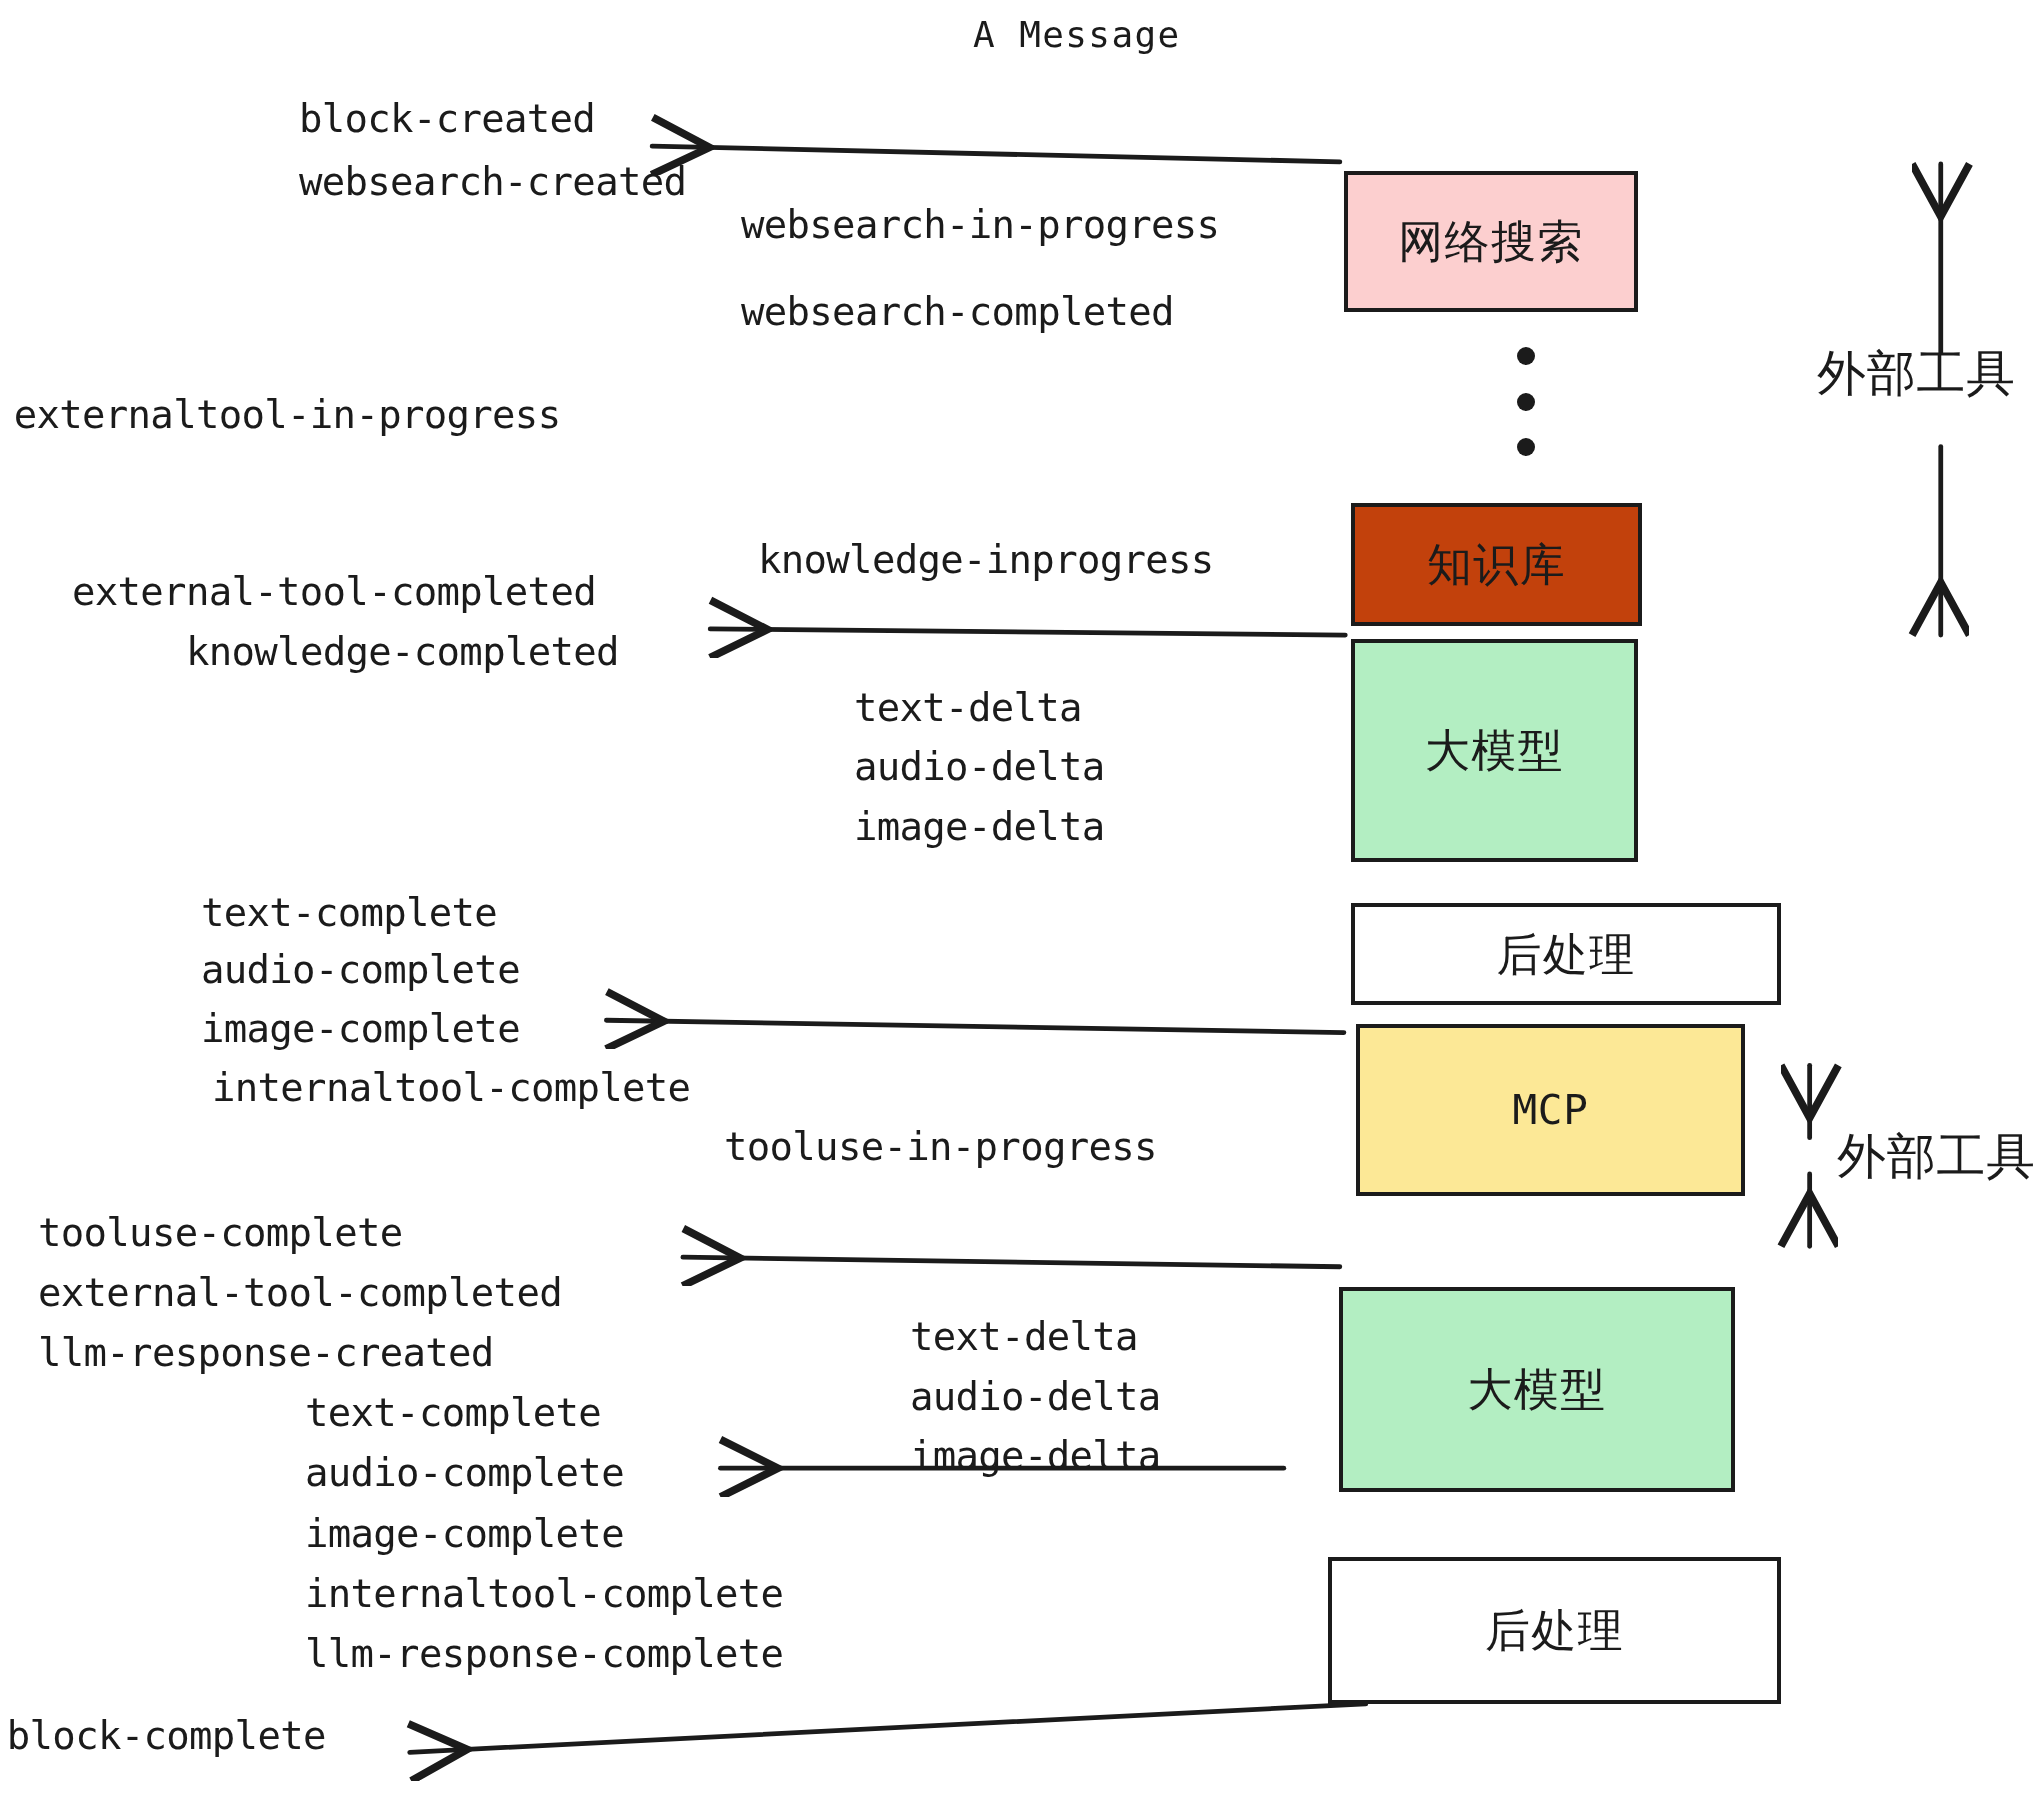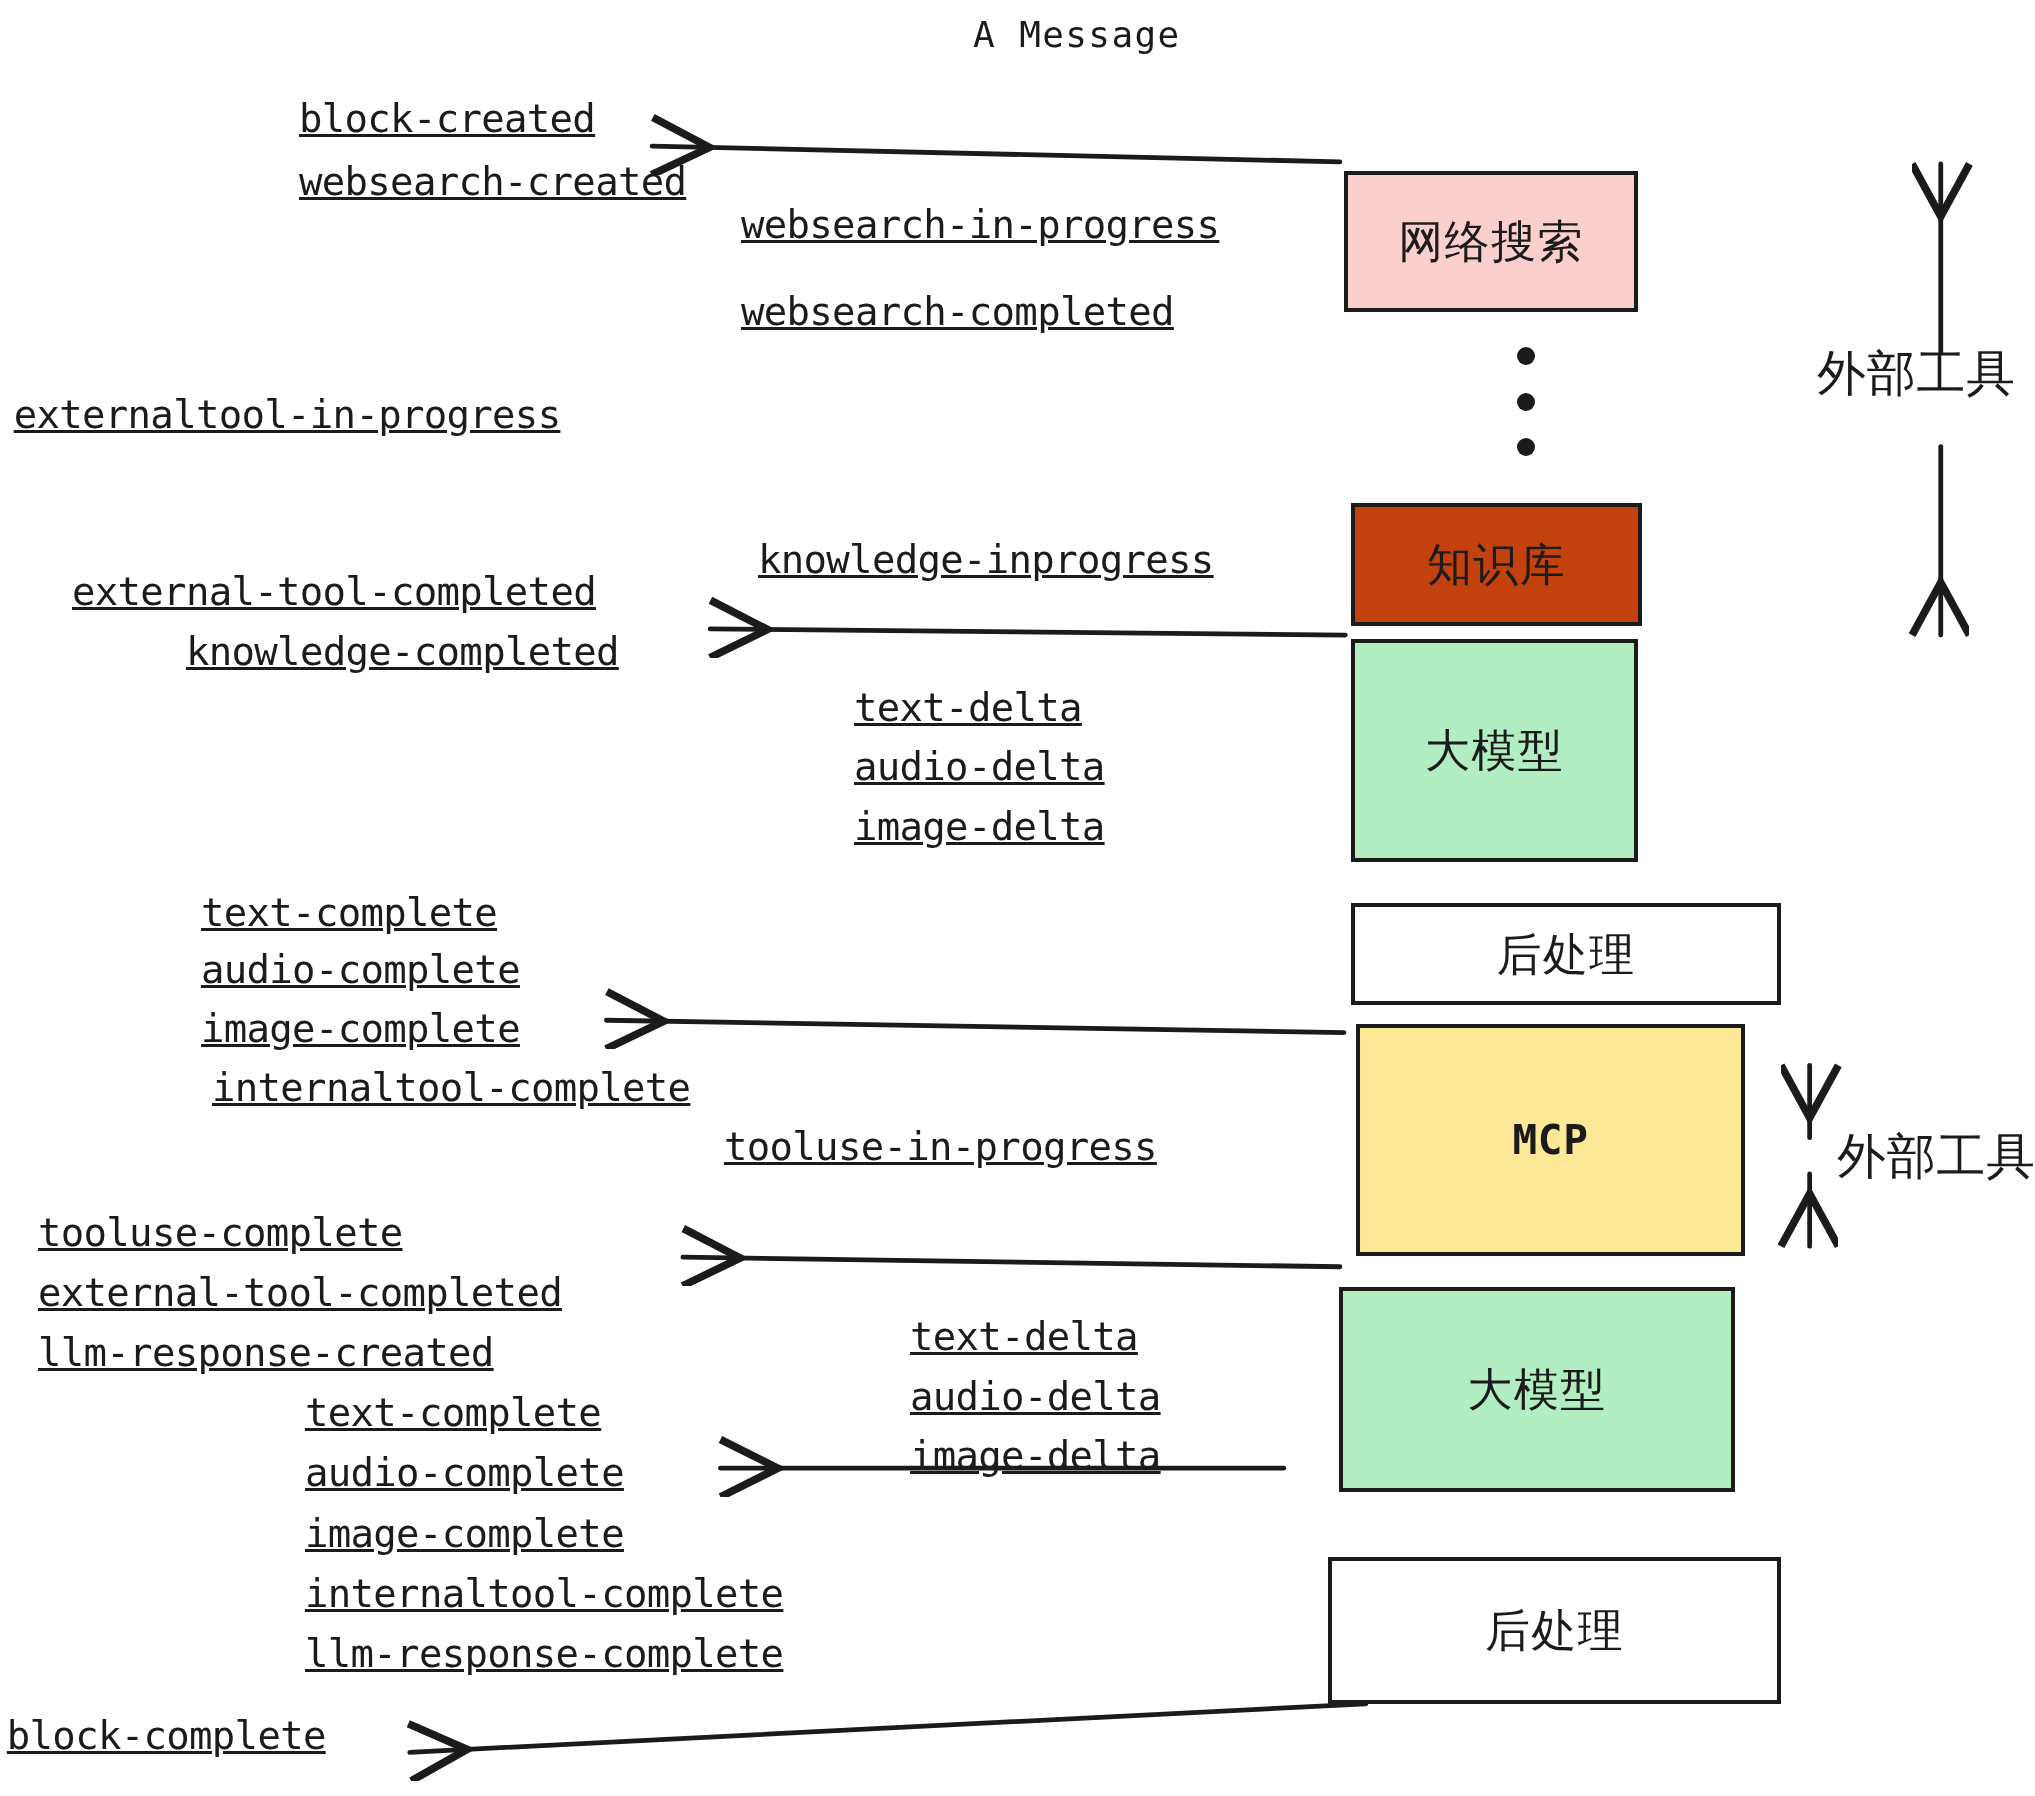--- a/index.html
+++ b/index.html
@@ -16,21 +16,20 @@
     font-family: "DejaVu Sans Mono", "Liberation Mono", monospace;
   }
   .evt {
     position: absolute;
     white-space: nowrap;
     color: #1b1b1b;
     font-family: "DejaVu Sans Mono", "Liberation Mono", monospace;
     font-size: 39px;
     letter-spacing: -0.7px;
     line-height: 1;
-    text-decoration: underline;
   }
   .title {
     position: absolute;
     white-space: nowrap;
     color: #1b1b1b;
     font-family: "DejaVu Sans Mono", "Liberation Mono", monospace;
     font-size: 36px;
     letter-spacing: 1.4px;
   }
   .node {
@@ -123,21 +122,21 @@
       </div>
       <div class="node" style="left: 1351px; top: 503px; width: 291px; height: 123px; background: #c2410c;">
         <span class="node-label">知识库</span>
       </div>
       <div class="node" style="left: 1351px; top: 639px; width: 287px; height: 223px; background: rgb(179, 238, 194);">
         <span class="node-label">大模型</span>
       </div>
       <div class="node" style="left: 1351px; top: 903px; width: 430px; height: 102px; background: rgb(255, 255, 255);">
         <span class="node-label">后处理</span>
       </div>
-      <div class="node mcp" style="left: 1356px; top: 1024px; width: 389px; height: 232px; background: rgb(252, 232, 150); font-weight: bold;">
+      <div class="node mcp" style="left: 1356px; top: 1024px; width: 389px; height: 172px; background: rgb(252, 232, 150);">
         <span class="node-label">MCP</span>
       </div>
       <div class="node" style="left: 1339px; top: 1287px; width: 396px; height: 205px; background: rgb(179, 238, 194);">
         <span class="node-label">大模型</span>
       </div>
       <div class="node" style="left: 1328px; top: 1557px; width: 453px; height: 147px; background: rgb(255, 255, 255);">
         <span class="node-label">后处理</span>
       </div>
     </div>
   <div id="events-layer">

